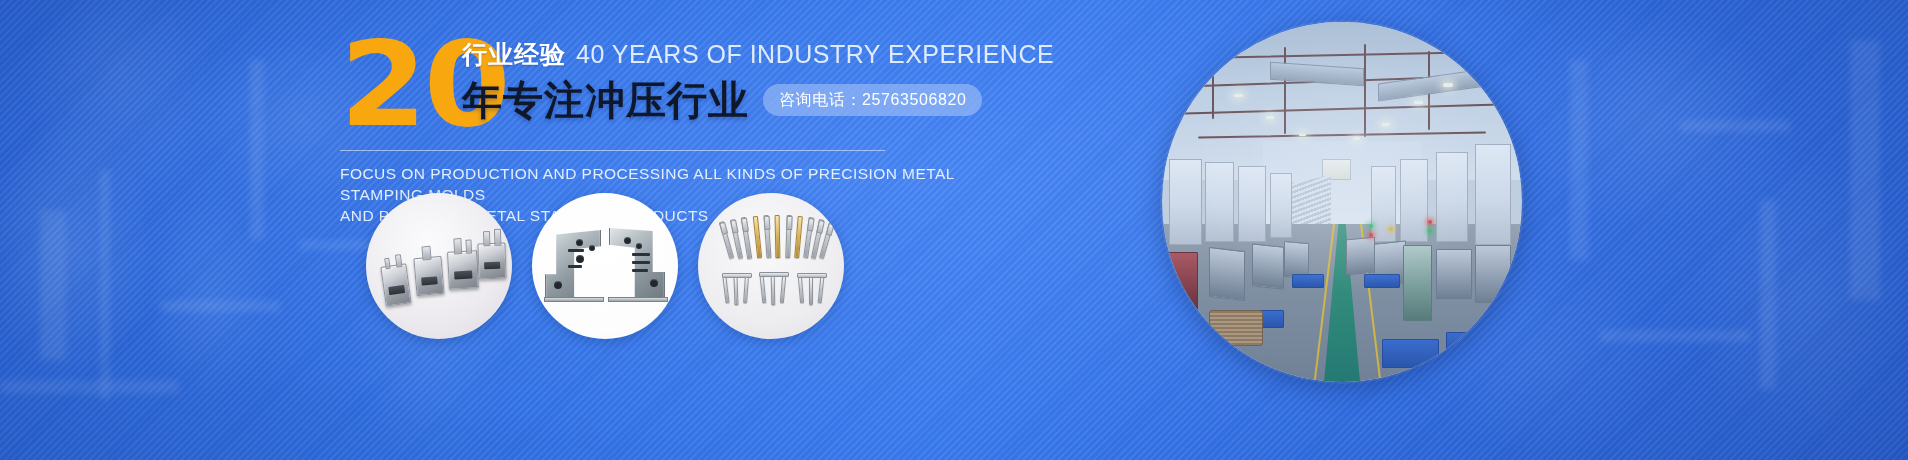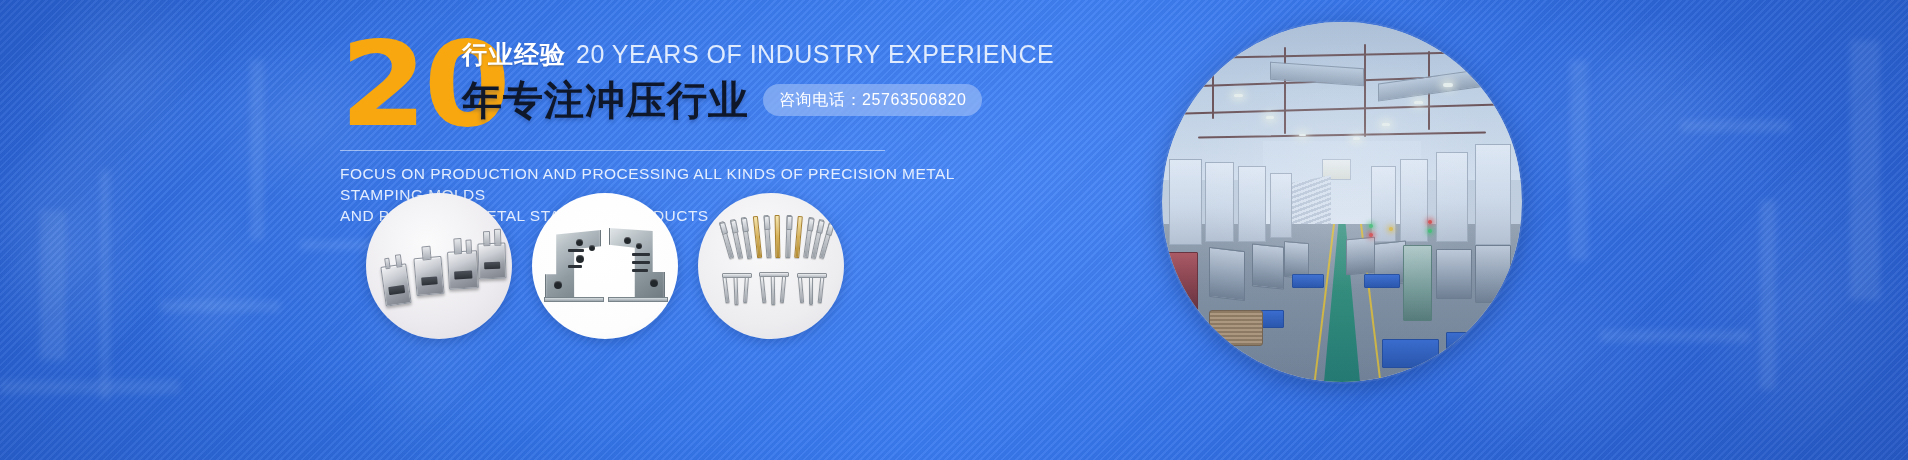--- a/index.html
+++ b/index.html
@@ -434,21 +434,21 @@
   <div class="bg-vignette"></div>
 
   <div class="text-block">
 
     <div class="head-row">
       <div class="big-num">20</div>
 
       <div class="head-right">
         <div class="line-top">
           <span class="cn-small">行业经验</span>
-          <span class="en-head">20 YEARS OF INDUSTRY EXPERIENCE</span>
+          <span class="en-head">40 YEARS OF INDUSTRY EXPERIENCE</span>
         </div>
         <div class="line-mid">
           <span class="cn-big">年专注冲压行业</span>
           <span class="phone-badge">咨询电话：25763506820</span>
         </div>
       </div>
     </div>
 
     <div class="divider"></div>
 

